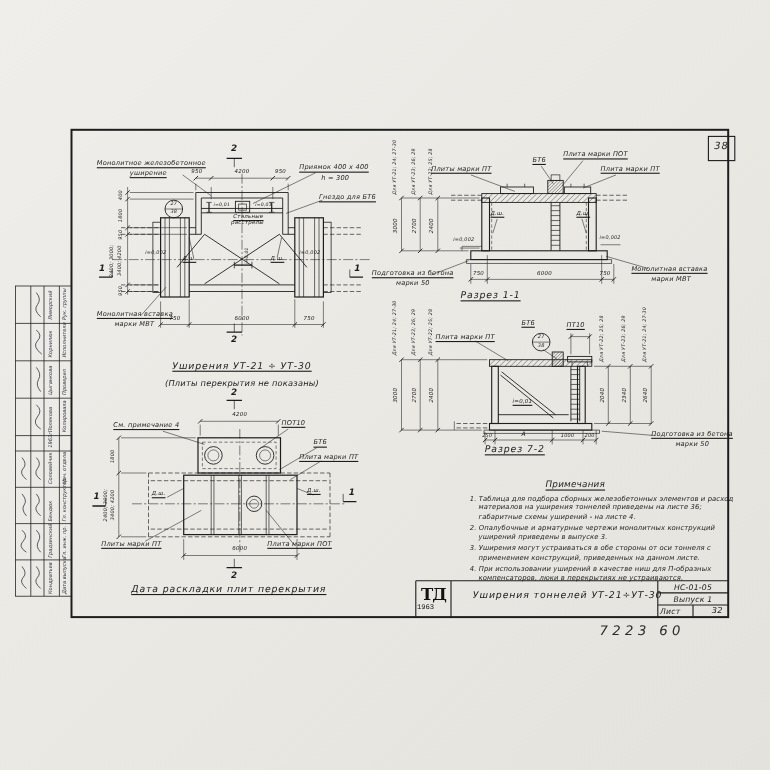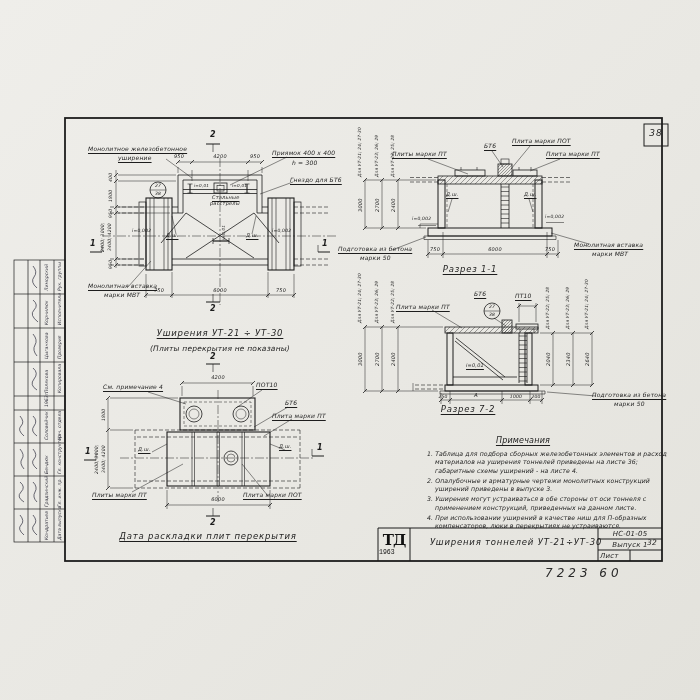--- a/index.html
+++ b/index.html
@@ -157,21 +157,21 @@
   </g>
 </svg>
 
 <div class="lbl s9 c" style="left:644px;top:128px;width:24px">38</div>
 <div class="logo">ТД</div>
 <div class="logoyear">1963</div>
 <div class="lbl s85 c" style="left:412px;top:538px;width:208px">Уширения тоннелей УТ-21÷УТ-30</div>
 <div class="lbl s7 c" style="left:600px;top:530px;width:60px">НС-01-05</div>
 <div class="lbl s7 c" style="left:600px;top:541px;width:60px">Выпуск 1</div>
 <div class="lbl s7 c" style="left:600px;top:552px;width:18px">Лист</div>
-<div class="lbl s75 c" style="left:632px;top:539px;width:40px">32</div>
+<div class="lbl s75 c" style="left:632px;top:551px;width:40px">32</div>
 <div class="hand">7223  60</div>
 
 <span class="stamp-txt" style="left:57px;top:291px">Рук. группы</span>
 <span class="stamp-txt" style="left:57px;top:325px">Исполнители</span>
 <span class="stamp-txt" style="left:57px;top:359px">Проверил</span>
 <span class="stamp-txt" style="left:57px;top:393px">Копировала</span>
 <span class="stamp-txt" style="left:44px;top:291px">Лиморский</span>
 <span class="stamp-txt" style="left:44px;top:325px">Корнилюк</span>
 <span class="stamp-txt" style="left:44px;top:359px">Цыганкова</span>
 <span class="stamp-txt" style="left:44px;top:393px">Полякова</span>
@@ -236,21 +236,21 @@
 <div class="lbl s45" style="left:545px;top:214px">i=0,002</div>
 <div class="lbl s5 c" style="left:428px;top:247px;width:14px">750</div>
 <div class="lbl s5 c" style="left:481px;top:247px;width:28px">6000</div>
 <div class="lbl s5 c" style="left:543px;top:247px;width:14px">750</div>
 <div class="lbl s5 rv" style="left:358px;top:212px">3000</div>
 <div class="lbl s5 rv" style="left:375px;top:212px">2700</div>
 <div class="lbl s5 rv" style="left:391px;top:212px">2400</div>
 <div class="lbl s43 rv" style="left:358px;top:177px">Для УТ-21; 24; 27-30</div>
 <div class="lbl s43 rv" style="left:375px;top:177px">Для УТ-23; 26; 29</div>
 <div class="lbl s43 rv" style="left:391px;top:177px">Для УТ-22; 25; 28</div>
-<div class="lbl s85 u c" style="left:430px;top:265px;width:80px">Разрез 1-1</div>
+<div class="lbl s85 u c" style="left:406px;top:265px;width:80px">Разрез 1-1</div>
 
 <div class="lbl u" style="left:396px;top:304px">Плита марки ПТ</div>
 <div class="lbl u" style="left:474px;top:291px">БТ6</div>
 <div class="lbl u" style="left:515px;top:293px">ПТ10</div>
 <div class="lbl s5 u" style="left:466px;top:363px">i=0,01</div>
 <div class="lbl u" style="left:592px;top:392px">Подготовка из бетона</div>
 <div class="lbl" style="left:614px;top:401px">марки 50</div>
 <div class="lbl s45 c" style="left:486px;top:304px;width:12px">27</div>
 <div class="lbl s45 c" style="left:486px;top:312px;width:12px">38</div>
 <div class="lbl s45 c" style="left:438px;top:394px;width:10px">250</div>

